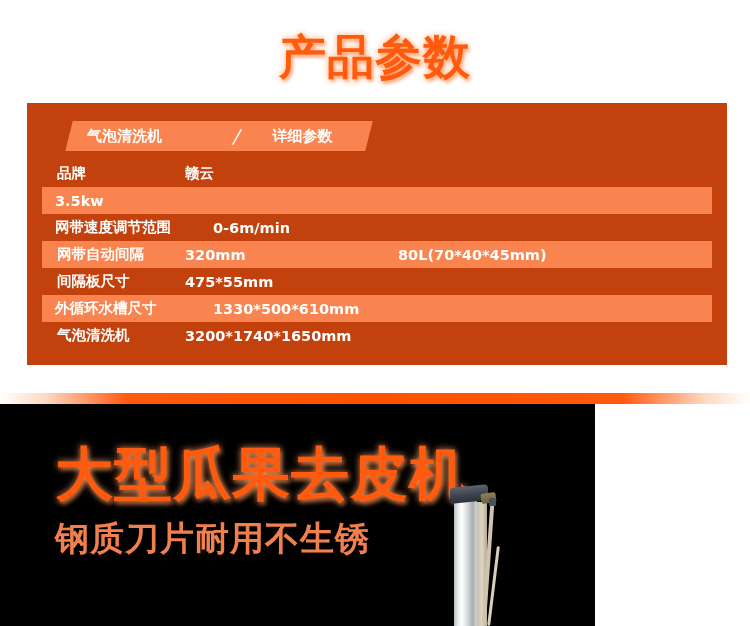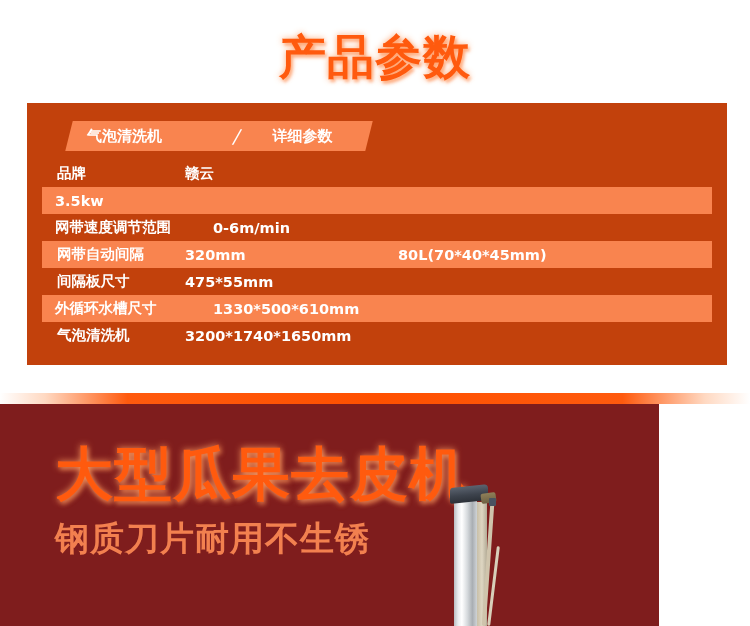--- a/index.html
+++ b/index.html
@@ -137,23 +137,23 @@
         #FF5A0E 83%,
         #ffd9c2 94%,
         #ffffff 100%);
   }
 
   
   .section-promo {
     position: absolute;
     left: 0;
     top: 404px;
-    width: 659px;
+    width: 595px;
     height: 222px;
-    background: #7f1d1d;
+    background: #000000;
     overflow: hidden;
   }
 
   .promo-title {
     position: absolute;
     left: 55px;
     top: 32px;
     font-size: 58px;
     font-weight: bold;
     letter-spacing: 1px;

